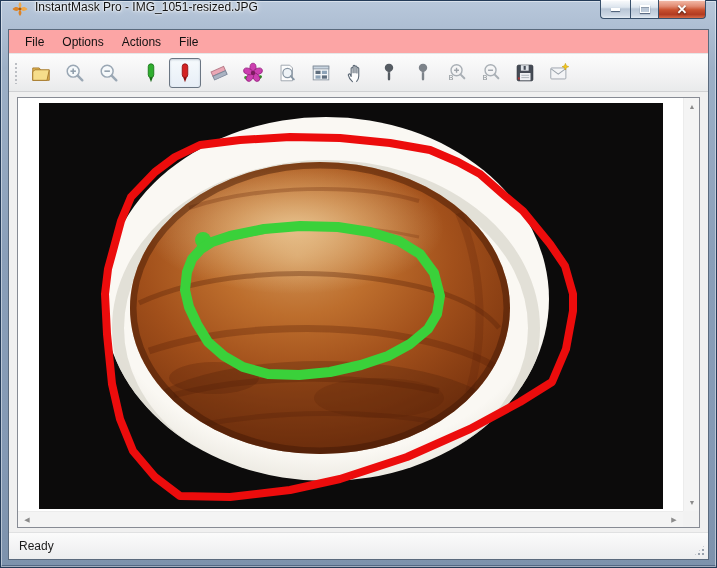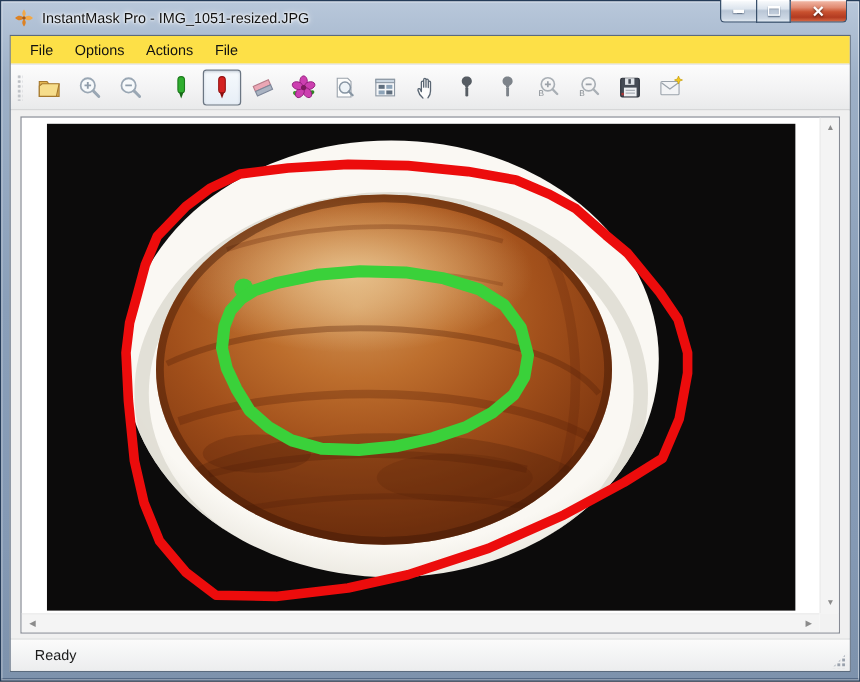--- a/index.html
+++ b/index.html
@@ -1,38 +1,38 @@
 <!DOCTYPE html>
 <html><head>
 <meta charset="utf-8">
 <style>
   html,body{margin:0;padding:0;background:#555;}
   .window{position:relative;width:717px;height:568px;overflow:hidden;
     font-family:"Liberation Sans",sans-serif;
     background:linear-gradient(180deg,#b9c8db 0%,#9db0c7 12%,#8a9fb9 45%,#8499b4 80%,#7d92ac 100%);
     box-shadow:inset 0 0 0 1px #243b58, inset 0 0 0 2px rgba(255,255,255,.45), inset 0 -3px 0 rgba(10,30,60,.35);}
   
-  .titlebar{position:absolute;left:0;top:0;right:0;height:29px;display:flex;align-items:center;padding-left:11px;}
+  .titlebar{position:absolute;left:0;top:0;right:0;height:29px;display:flex;align-items:flex-start;padding-left:11px;}
   .app-icon{width:18px;height:18px;flex:0 0 auto;}
   .title-text{margin-left:6px;font-size:12px;color:#111;text-shadow:0 0 3px #fff,0 0 6px #fff,0 0 2px #fff;white-space:nowrap;}
   .winbtns{position:absolute;top:0;right:11px;display:flex;}
   .winbtn{height:19px;box-sizing:border-box;border:1px solid #39506b;border-top:none;
     background:linear-gradient(180deg,#fbfcfd 0%,#dde5ee 40%,#b9c6d6 50%,#ccd7e4 85%,#e3ebf3 100%);
     display:flex;align-items:center;justify-content:center;box-shadow:inset 0 1px 0 rgba(255,255,255,.8);}
   .winbtn.minb{width:30px;border-radius:0 0 0 4px;border-right:none;}
   .winbtn.maxb{width:29px;}
   .winbtn.closeb{width:47px;border-left:none;border-radius:0 0 4px 0;color:#fff;font-weight:bold;font-size:13px;
     background:linear-gradient(180deg,#f4bfae 0%,#e18a71 35%,#c9512f 55%,#b23b21 80%,#d86a47 100%);
     text-shadow:0 1px 2px rgba(0,0,0,.65);}
   .glyph-min{width:9px;height:3px;background:#fff;box-shadow:0 1px 1px rgba(20,40,70,.7);}
   .glyph-max{width:10px;height:8px;box-sizing:border-box;border:1px solid #fff;border-top:2px solid #fff;box-shadow:0 1px 1px rgba(20,40,70,.6),inset 0 1px 1px rgba(20,40,70,.4);}
   
   .app-body{position:absolute;left:8px;right:8px;top:29px;bottom:8px;background:#f0f0f0;
     border:1px solid #5a6a7d;display:flex;flex-direction:column;}
-  .menubar{height:23px;flex:0 0 auto;background:#fde047;display:flex;align-items:center;padding-left:7px;font-size:12px;color:#111;}
+  .menubar{height:23px;flex:0 0 auto;background:#fca5a5;display:flex;align-items:center;padding-left:7px;font-size:12px;color:#111;}
   .menu-item{padding:3px 9px;border-radius:2px;}
   .toolbar{height:37px;flex:0 0 auto;display:flex;align-items:center;padding-left:3px;
     background:linear-gradient(180deg,#fcfcfc 0%,#f2f2f3 60%,#e9eaeb 100%);
     border-top:1px solid #e6e7e8;border-bottom:1px solid #d0d1d3;}
   .grip{width:5px;height:22px;margin:0 6px 0 2px;
     background-image:radial-gradient(circle,#bcbfc4 1px,transparent 1.4px);background-size:4px 4px;}
   .tbtn{width:30px;height:28px;flex:0 0 auto;display:flex;align-items:center;justify-content:center;
     border:1px solid transparent;border-radius:3px;margin-right:2px;}
   .tbtn.selected{border-color:#6b7683;background:linear-gradient(180deg,#f6fafd,#e7eef6);box-shadow:inset 0 1px 2px rgba(60,80,110,.25);}
   .tb-spacer{width:8px;flex:0 0 auto;}
@@ -40,21 +40,21 @@
   .content{flex:1 1 auto;position:relative;background:#f0f0f0;}
   .canvas{position:absolute;left:8px;right:8px;top:5px;bottom:4px;background:#fff;border:1px solid #878b94;overflow:hidden;}
   .photo{position:absolute;left:21px;top:5px;width:624px;height:406px;}
   .vscroll{position:absolute;top:0;right:0;bottom:16px;width:16px;background:#f4f4f4;border-left:1px solid #ececec;box-sizing:border-box;}
   .hscroll{position:absolute;left:0;right:16px;bottom:0;height:16px;background:#f4f4f4;border-top:1px solid #ececec;box-sizing:border-box;}
   .scorner{position:absolute;right:0;bottom:0;width:16px;height:16px;background:#f2f2f2;}
   .sarrow{position:absolute;width:16px;height:15px;display:flex;align-items:center;justify-content:center;font-size:7px;color:#8b8b8b;}
   .sarrow.up{top:1px;left:0;} .sarrow.down{bottom:1px;left:0;}
   .sarrow.left{left:1px;top:0;} .sarrow.right{right:1px;top:0;}
   
-  .statusbar{height:26px;flex:0 0 auto;position:relative;display:flex;align-items:center;padding-left:20px;font-size:12px;color:#1c1c1c;
+  .statusbar{height:26px;flex:0 0 auto;position:relative;display:flex;align-items:center;padding-left:10px;font-size:12px;color:#1c1c1c;
     background:linear-gradient(180deg,#fbfbfb,#ecedee);border-top:1px solid #e0e1e2;text-align:right;}
   .resize-grip{position:absolute;right:2px;bottom:2px;width:13px;height:13px;
     background-image:radial-gradient(circle,#99a1ac 1.1px,transparent 1.5px);background-size:4px 4px;
     clip-path:polygon(100% 0,100% 100%,0 100%);}
 </style>
 </head>
 <body>
 
 <div class="window">
 

